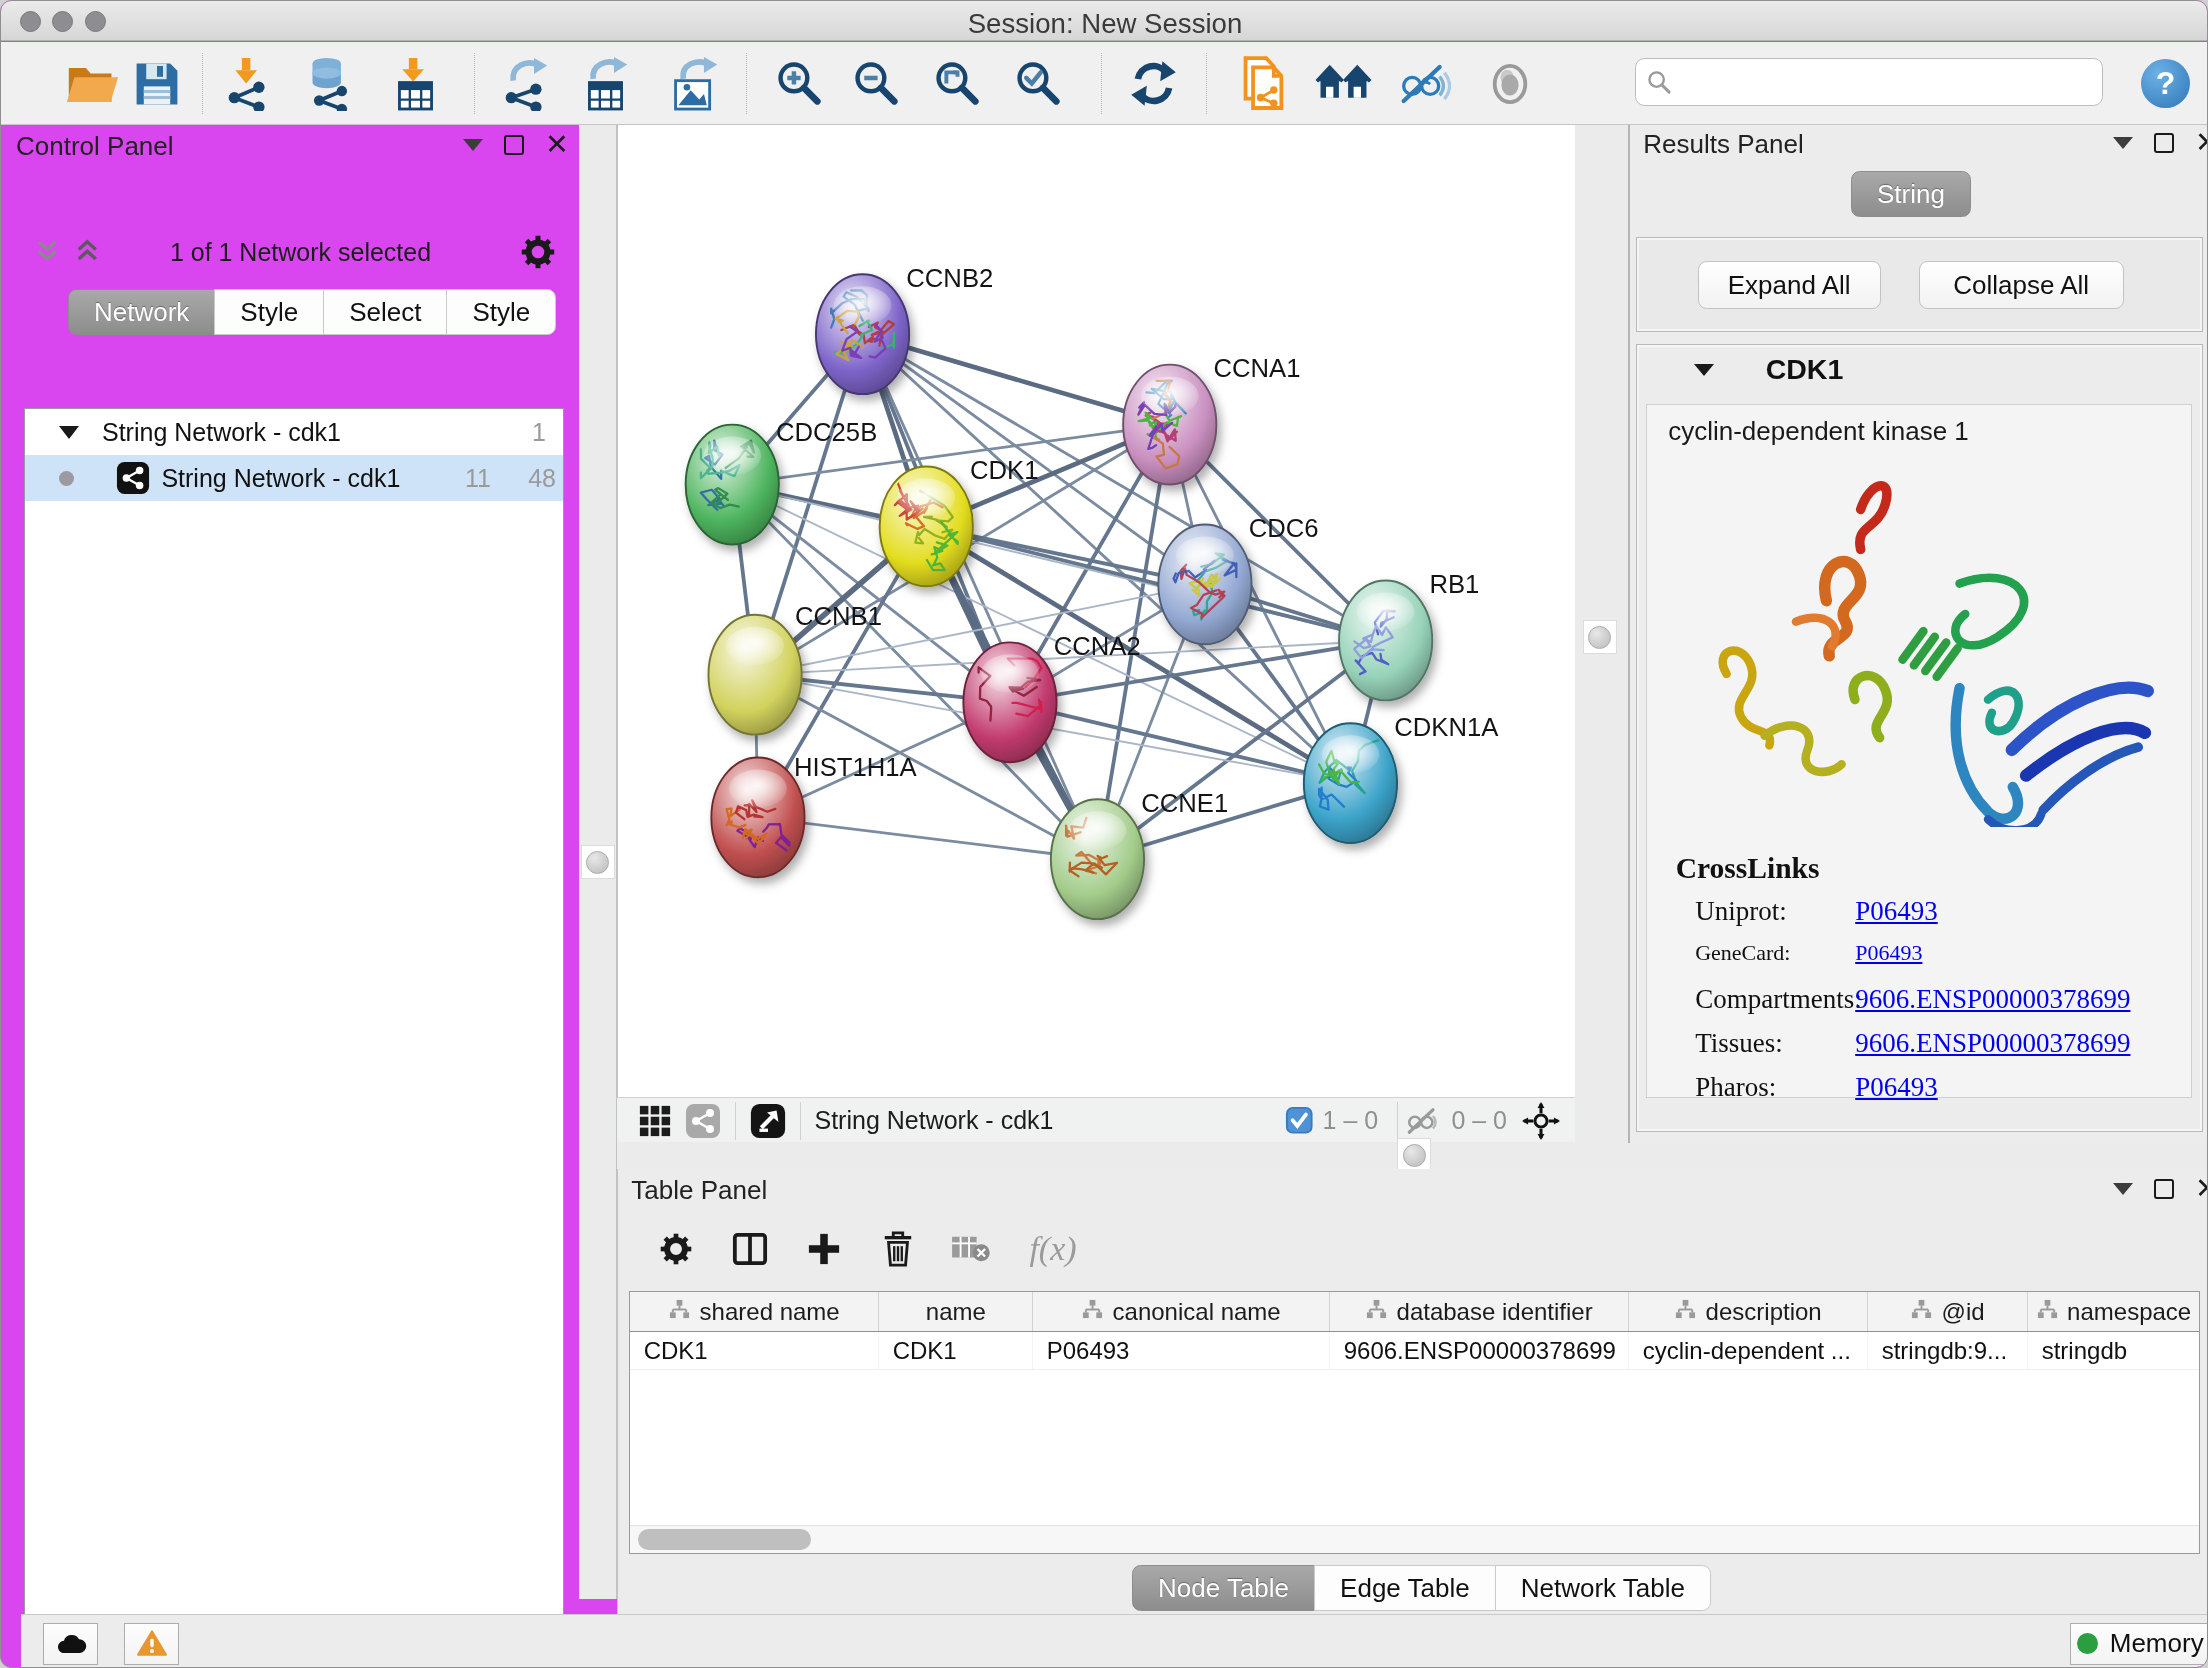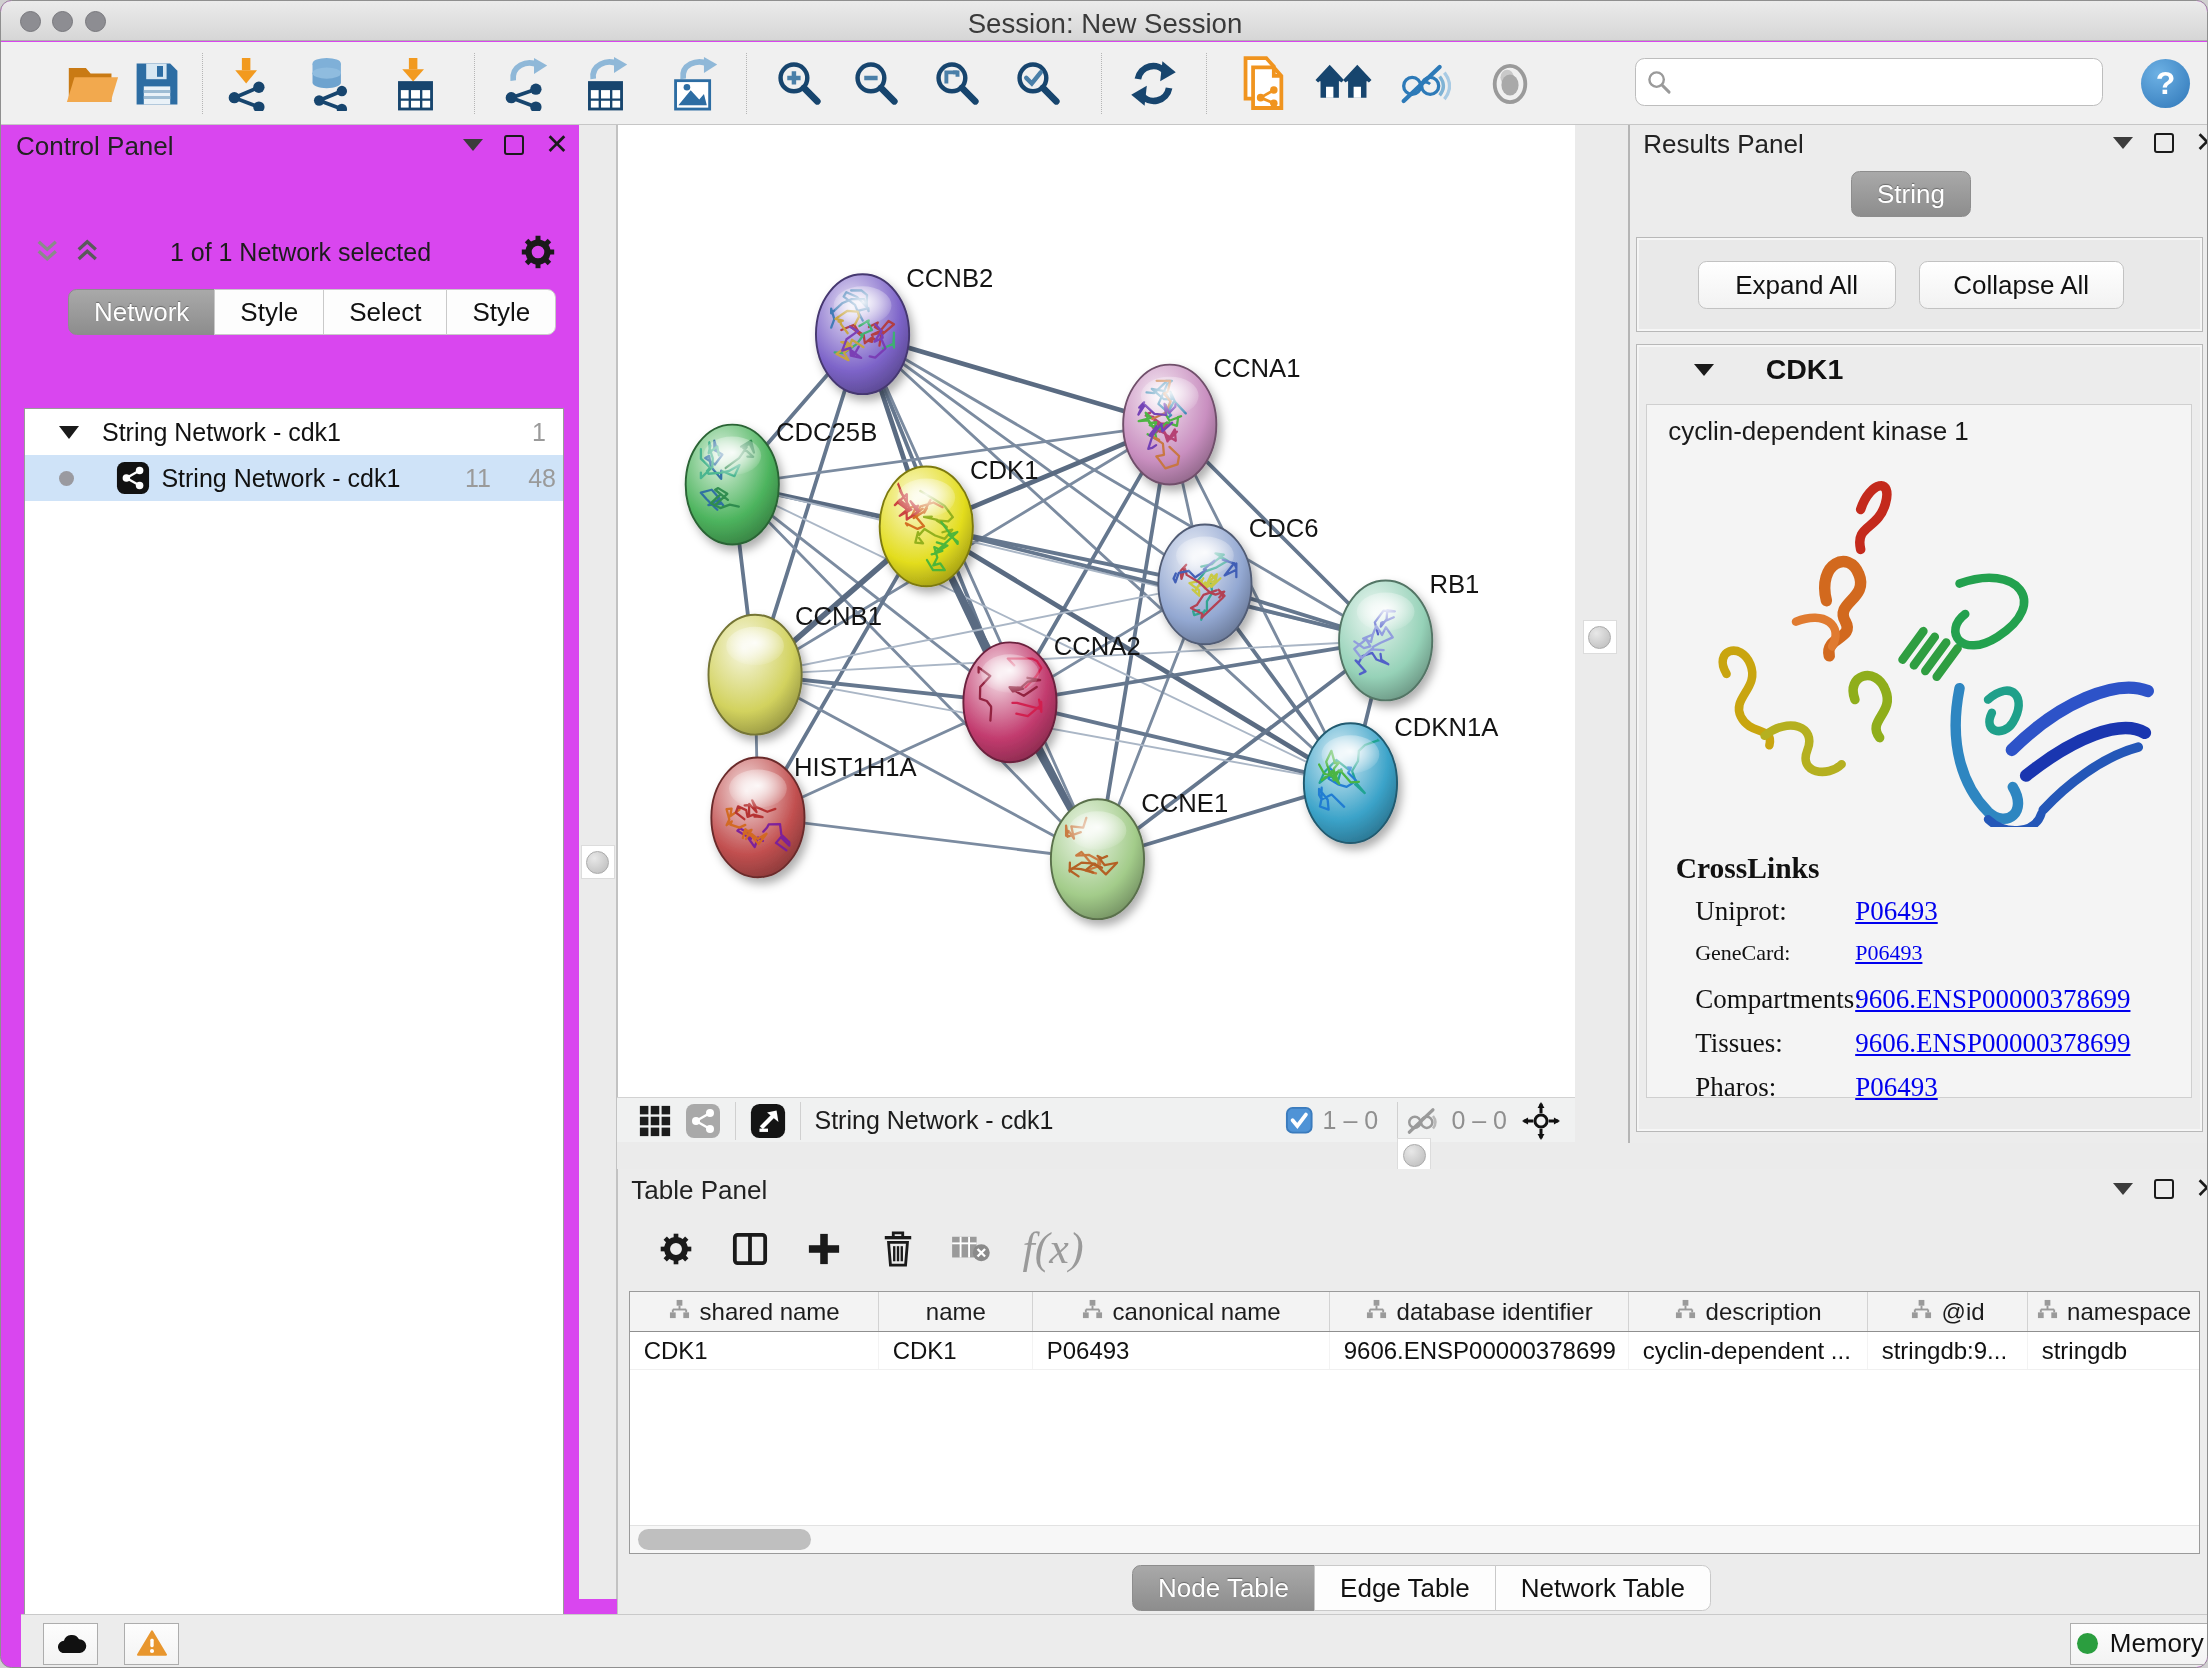--- a/index.html
+++ b/index.html
@@ -737,21 +737,21 @@
   <div class="rp">
     <div class="abs panel-title" style="left:13.3px;top:3.8px;">Results Panel</div>
     <div class="panel-ctrls" style="left:483px;top:7.6px;">
       <div class="tri-down"></div>
       <div class="maxbox"></div>
       <div class="closex">✕</div>
     </div>
     <div class="abs pill sel only" style="left:221px;top:46px;">String</div>
 
     <div class="rp-box" style="left:5.7px;top:112px;width:567px;height:95px;">
-      <button class="btn abs" style="left:61px;top:23px;width:198px;height:48px;font-family:'Liberation Sans',sans-serif;text-align:right;">Expand All</button>
+      <button class="btn abs" style="left:61px;top:23px;width:183px;height:48px;font-family:'Liberation Sans',sans-serif;text-align:right;">Expand All</button>
       <button class="btn abs" style="left:282px;top:23px;width:205px;height:48px;font-family:'Liberation Sans',sans-serif;">Collapse All</button>
     </div>
 
     <div class="rp-box" style="left:5.7px;top:219px;width:567px;height:788px;background:#ececec;">
       <div class="abs" style="left:57px;top:19px;">
           <div class="tri-down" style="border-top-color:#1a1a1a;"></div>
         </div>
       <div class="abs" style="left:129px;top:7.6px;font-size:28.5px;font-weight:bold;color:#111;">CDK1</div>
 
       <div class="abs" style="left:9.5px;top:59px;width:546px;height:694px;background:#f4f4f4;border:1px solid #cfcfcf;">
@@ -858,21 +858,21 @@
               <line x1="20" y1="4" x2="20" y2="26"></line>
             </g>
             <circle cx="33" cy="21" r="9" fill="#8a8a8a"></circle>
             <g stroke="#fff" stroke-width="2.5">
               <line x1="29" y1="17" x2="37" y2="25"></line>
               <line x1="37" y1="17" x2="29" y2="25"></line>
             </g>
           </svg>
       </div>
       <div class="tp-toolbtn" style="left:392px;width:86px;">
-        <span class="serif" style="font-style:italic;font-size:44px;color:#9a9a9a;">f(x)</span>
+        <span class="serif" style="font-style:italic;font-size:34px;color:#9a9a9a;">f(x)</span>
       </div>
     </div>
 
     <div class="tbl">
       <div class="tbl-head" id="tbl-head">
           <div class="th" style="width: 249px;">
             <span><svg width="21" height="21" viewBox="0 0 22 22">
                 <rect x="8" y="1" width="6" height="6" fill="#9a9a9a"></rect>
                 <line x1="11" y1="7" x2="11" y2="11" stroke="#9a9a9a" stroke-width="2"></line>
                 <line x1="4" y1="11" x2="18" y2="11" stroke="#9a9a9a" stroke-width="2"></line>

